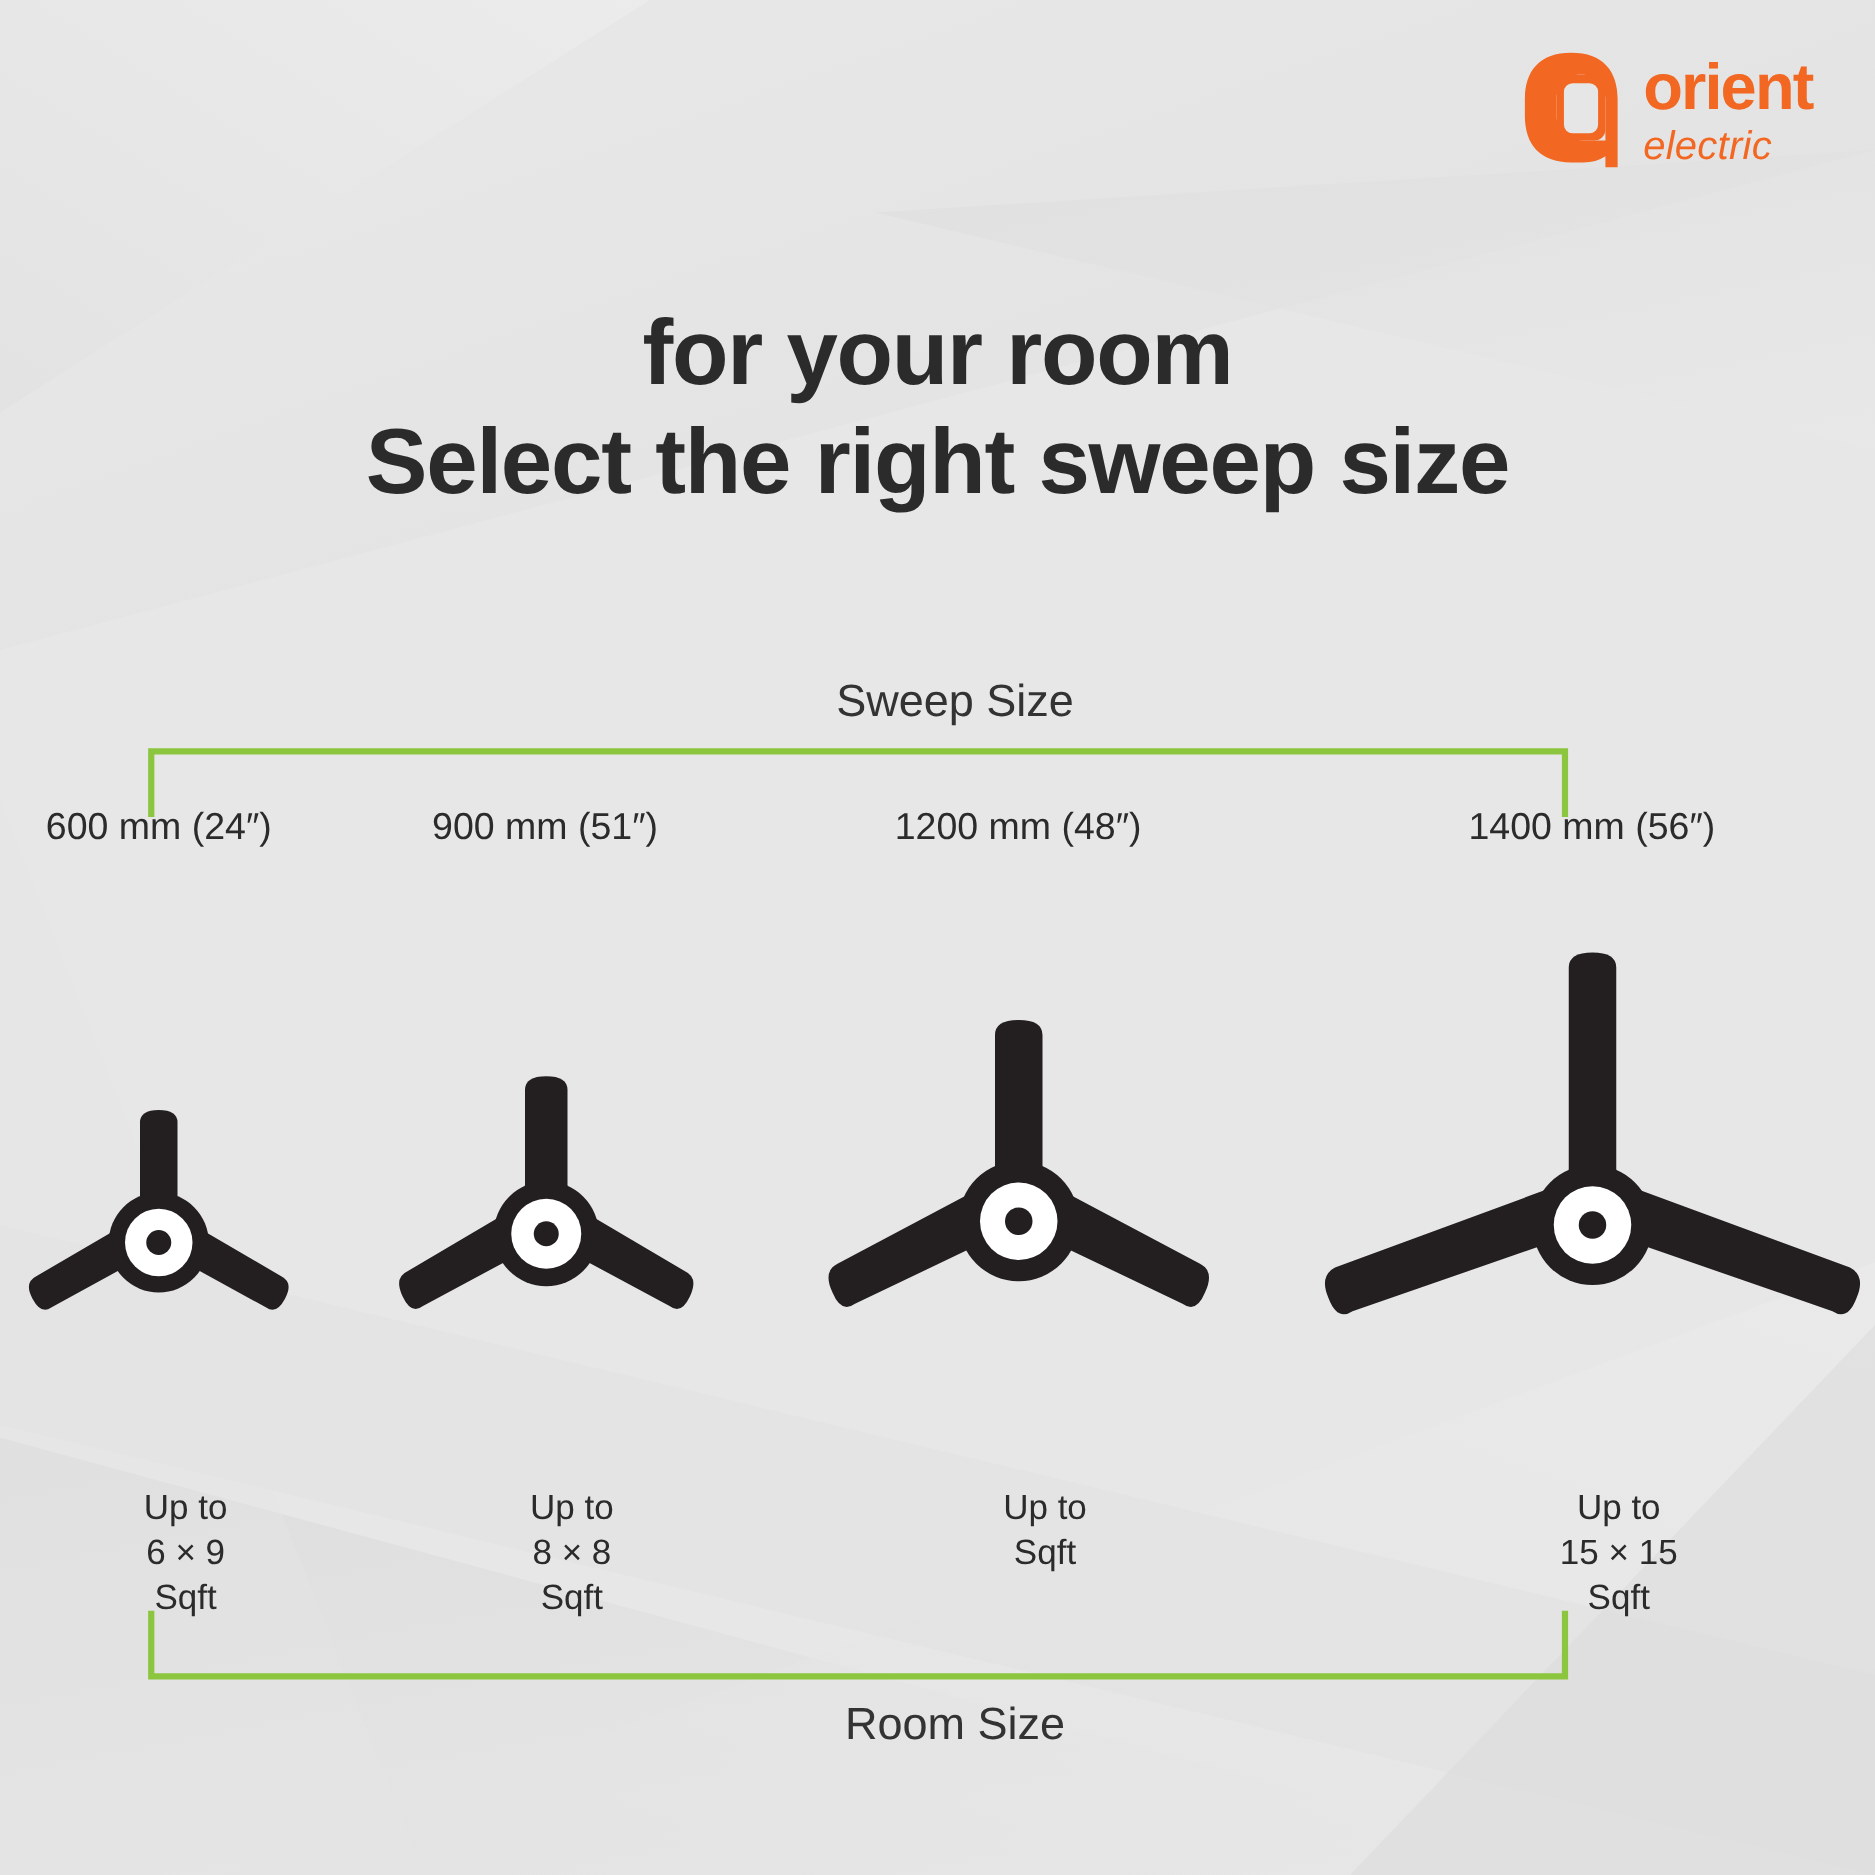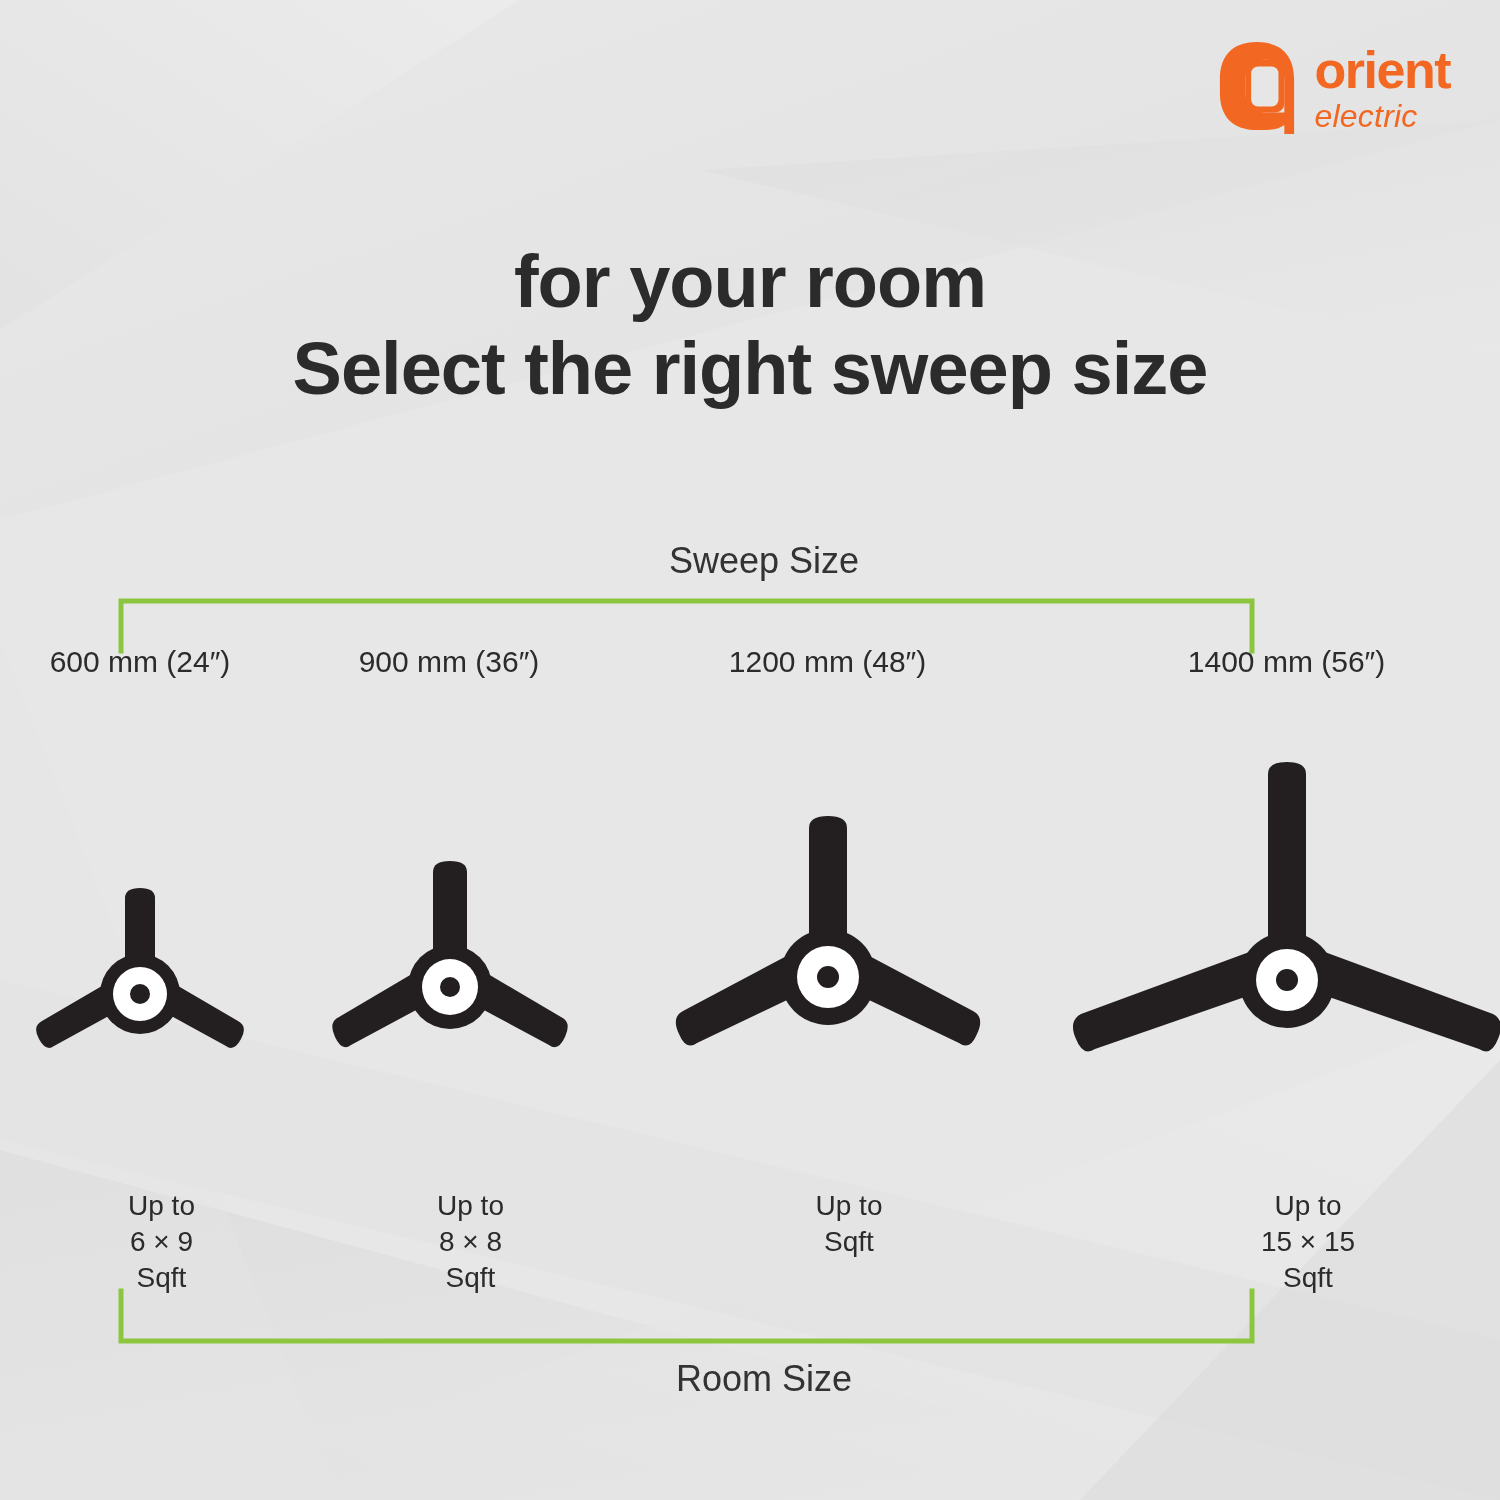--- a/index.html
+++ b/index.html
@@ -51,21 +51,21 @@
   #room-size-caption  { top:1358px; }
 
   
   .bracket { position:absolute; }
   #sweep-bracket { left:118px; top:598px; width:1137px; height:56px; }
   #room-bracket  { left:118px; top:1288px; width:1137px; height:56px; }
   .bracket svg { display:block; width:100%; height:100%; }
 
   
   #columns {
-    position:absolute; left:16px; right:0; top:0;
+    position:absolute; left:3px; right:0; top:0;
     height:100%;
     border-radius:18px;
   }
   .fan-column { position:absolute; top:0; }
   .sweep-label {
     position:absolute; top:645px;
     text-align:center; width:100%;
     font-size:30px; color:#2b2b2b; white-space:nowrap;
   }
   .fan-art { position:absolute; }
@@ -158,21 +158,21 @@
         </svg>
       </div>
       <div class="room-label">
         <span>Up to</span>
         <span>6 × 9</span>
         <span>Sqft</span>
       </div>
     </div>
 
     <div class="fan-column" id="col-1" style="left:309px; width:248px;">
-      <div class="sweep-label">900 mm (36″)</div>
+      <div class="sweep-label">900 mm (51″)</div>
       <div class="fan-art" style="left:4px; top:845px; width:242px; height:222px;">
         <svg viewBox="0 0 242 222">
           <g fill="#231f20">
             <circle cx="121" cy="142" r="42"></circle>
             <path d="M104 27 q0-11 17-11 q17 0 17 11 L138 150 L104 150 Z"></path>
             <path d="M22 200 q-9 7 -16 -8 q-7 -15 4 -20 L110 113 L128 143 Z"></path>
             <path d="M220 200 q9 7 16 -8 q7 -15 -4 -20 L132 113 L114 143 Z"></path>
           </g>
           <circle cx="121" cy="142" r="28" fill="#ffffff"></circle>
           <circle cx="121" cy="142" r="10" fill="#231f20"></circle>

